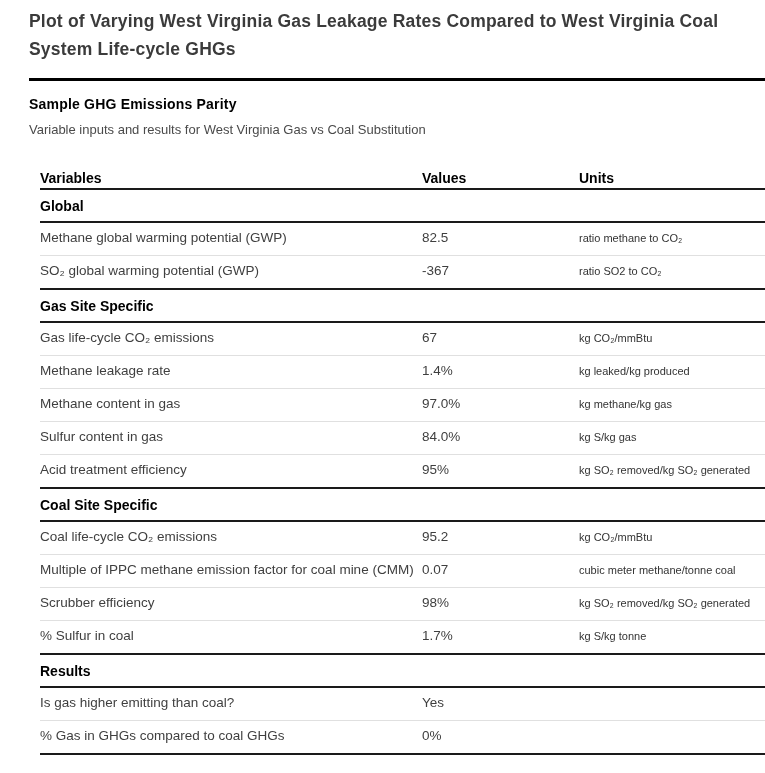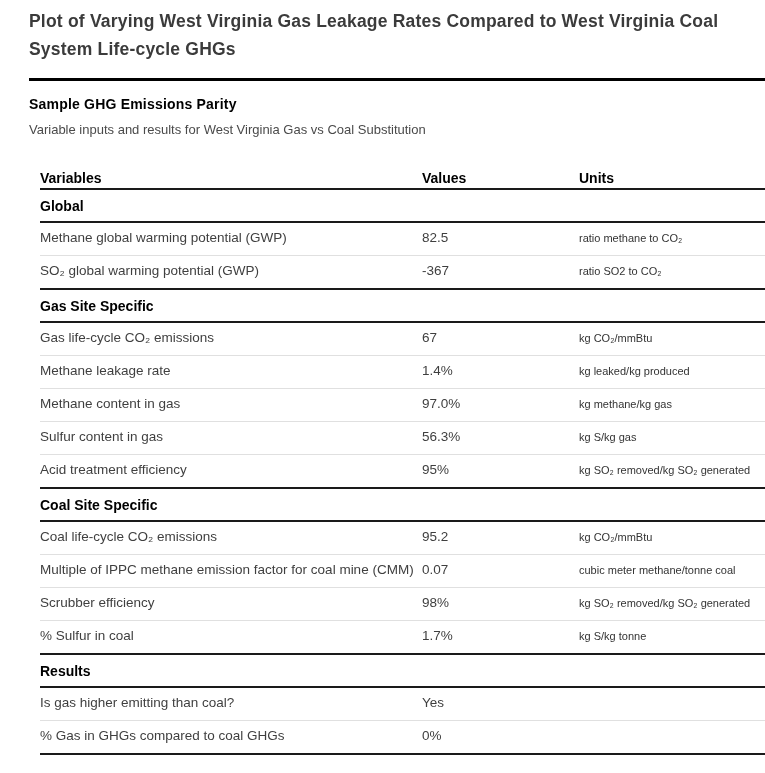--- a/index.html
+++ b/index.html
@@ -127,21 +127,21 @@
           <div class="cell val">1.4%</div>
           <div class="cell unit">kg leaked/kg produced</div>
         </div>
         <div class="grid-row data-row">
           <div class="cell var">Methane content in gas</div>
           <div class="cell val">97.0%</div>
           <div class="cell unit">kg methane/kg gas</div>
         </div>
         <div class="grid-row data-row">
           <div class="cell var">Sulfur content in gas</div>
-          <div class="cell val">56.3%</div>
+          <div class="cell val">84.0%</div>
           <div class="cell unit">kg S/kg gas</div>
         </div>
         <div class="grid-row data-row last">
           <div class="cell var">Acid treatment efficiency</div>
           <div class="cell val">95%</div>
           <div class="cell unit">kg SO₂ removed/kg SO₂ generated</div>
         </div>
         <div class="section-row">Coal Site Specific</div>
         <div class="grid-row data-row">
           <div class="cell var">Coal life-cycle CO₂ emissions</div>

